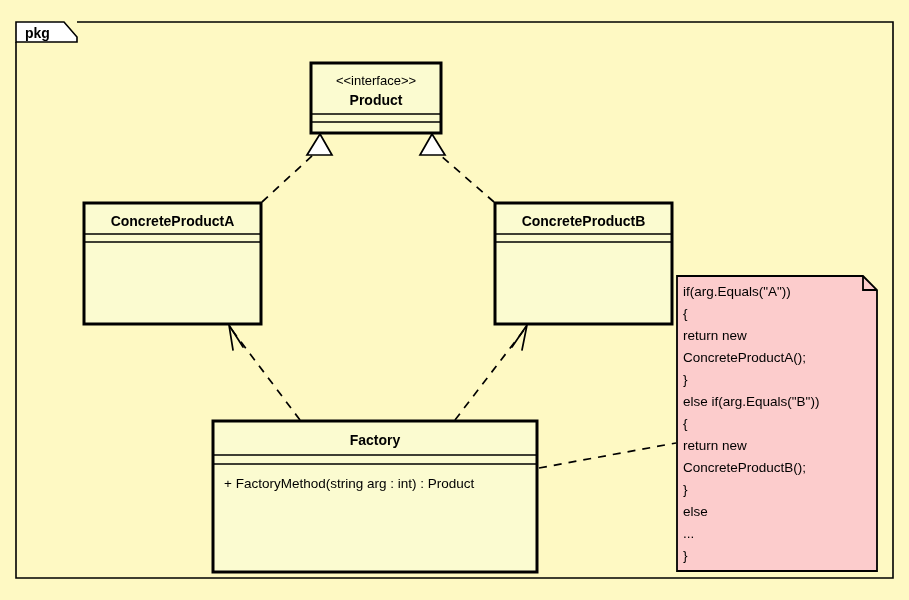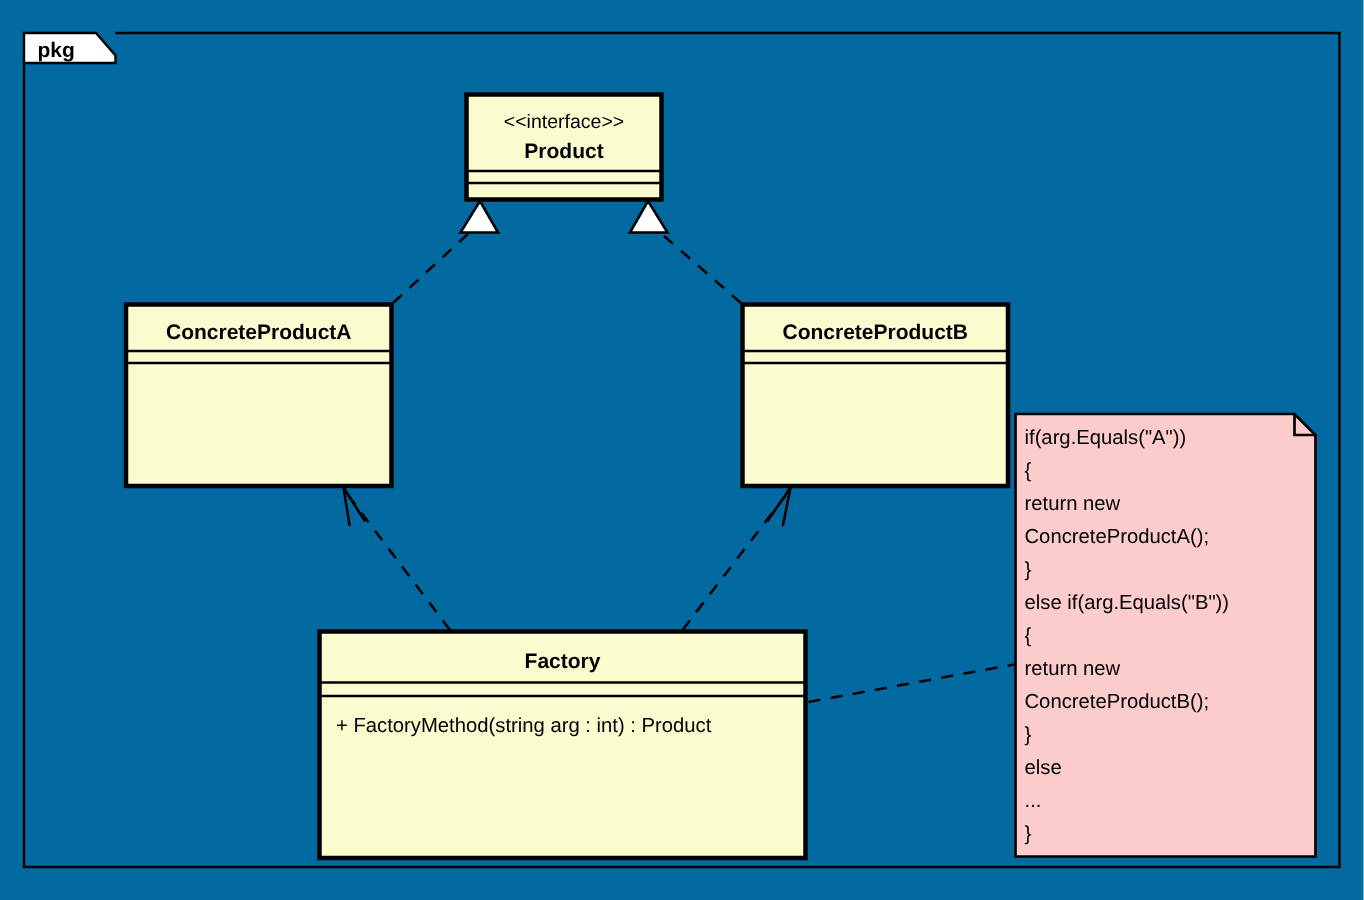--- a/index.html
+++ b/index.html
@@ -10,21 +10,21 @@
   body {
     width: 909px;
     height: 600px;
     overflow: hidden;
     font-family: "Liberation Sans", sans-serif;
   }
   #canvas {
     position: relative;
     width: 909px;
     height: 600px;
-    background: #0369a1;
+    background: #fef9c3;
     text-decoration: underline;
   }
   svg.diagram {
     position: absolute;
     top: 0;
     left: 0;
     width: 909px;
     height: 600px;
   }
   text {

